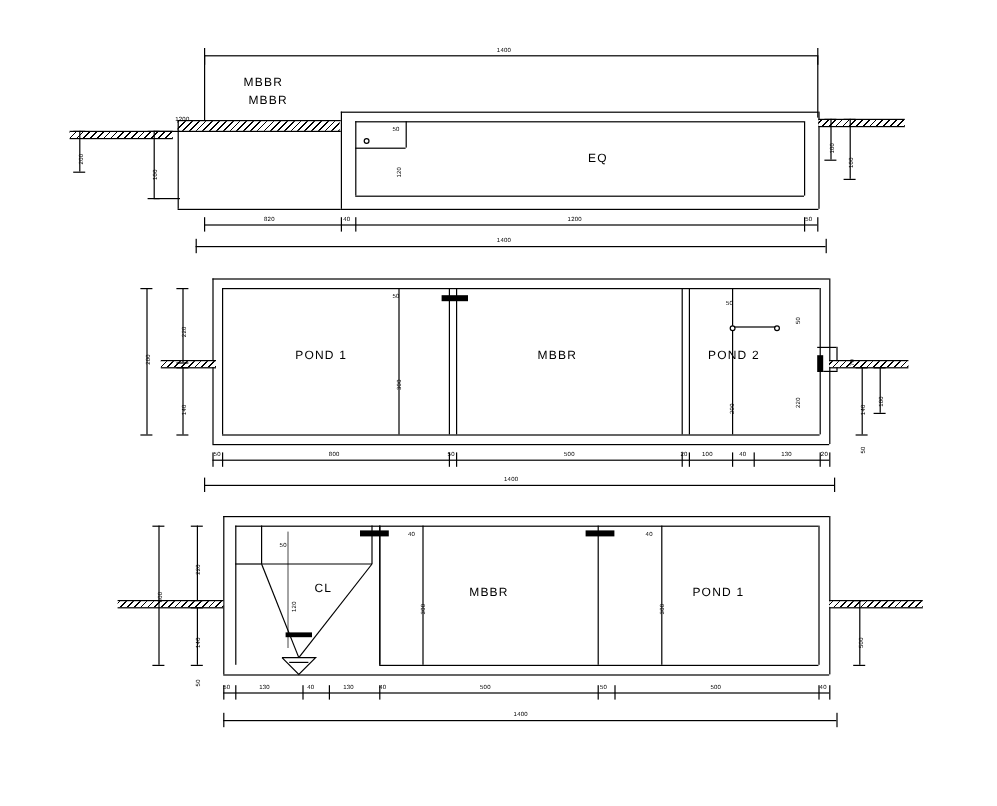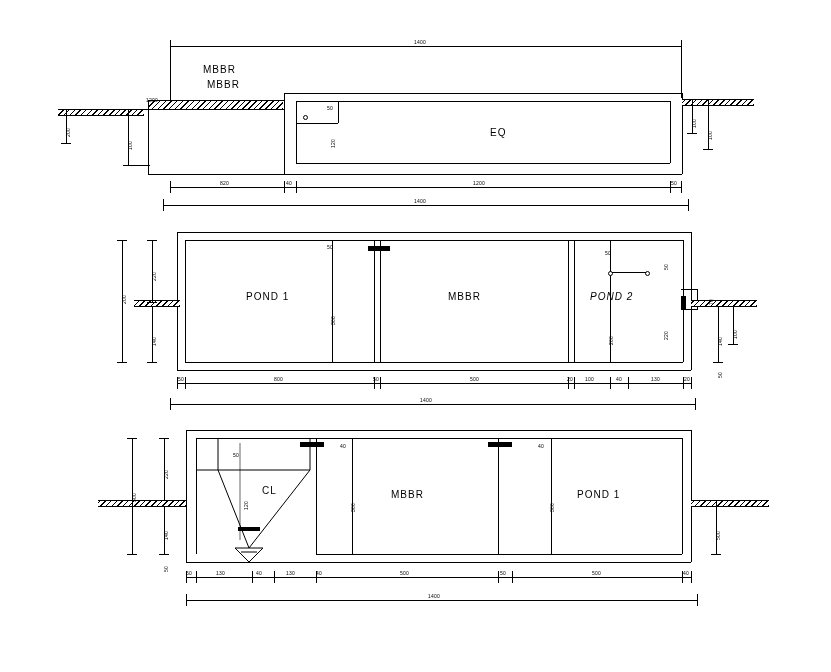--- a/index.html
+++ b/index.html
@@ -197,21 +197,21 @@
   <div class="line vline" style="left:610px; top:240px; height:122px;"></div>
 
   <div class="blk" style="left:368px; top:246px; width:22px; height:5px;"></div>
   <div class="blk" style="left:681px; top:296px; width:5px; height:14px;"></div>
   <div class="line hline" style="left:681px; top:289px; width:16px;"></div>
   <div class="line vline" style="left:697px; top:289px; height:20px;"></div>
   <div class="line hline" style="left:686px; top:309px; width:12px;"></div>
 
   <div class="lbl big" style="left:246px; top:291px;">POND 1</div>
   <div class="lbl big" style="left:448px; top:291px;">MBBR</div>
-  <div class="lbl big" style="left:590px; top:291px;font-style:italic;">POND 2</div>
+  <div class="lbl big" style="left:590px; top:291px;">POND 2</div>
 
   <div class="dot" style="left:608px; top:271px;"></div>
   <div class="dot" style="left:645px; top:271px;"></div>
   <div class="line hline" style="left:612px; top:272px; width:34px;"></div>
 
   <div class="ground" style="left:134px; top:301px; width:46px; height:5px;"></div>
   <div class="line hline" style="left:134px; top:300px; width:46px;"></div>
   <div class="line hline" style="left:134px; top:306px; width:46px;"></div>
 
   <div class="ground" style="left:691px; top:301px; width:66px; height:5px;"></div>

